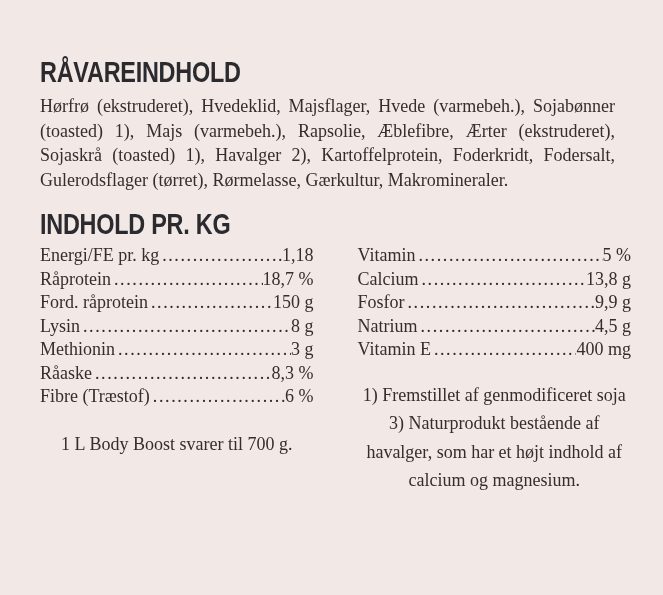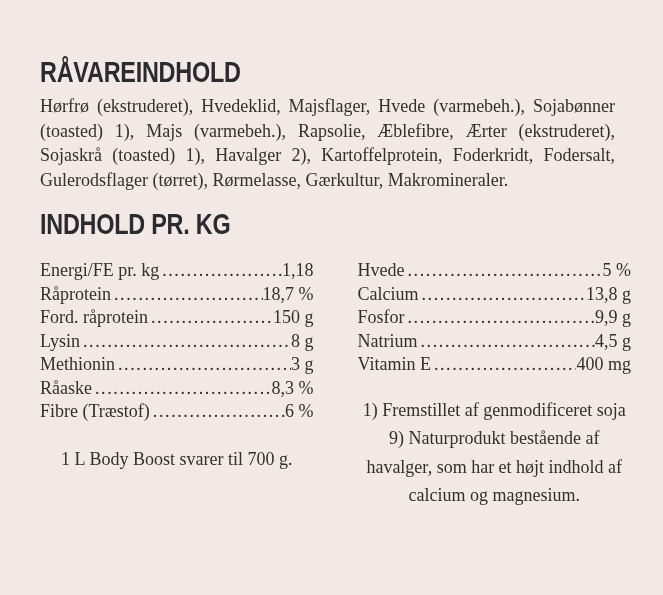--- a/index.html
+++ b/index.html
@@ -37,21 +37,21 @@
     margin: 7px 16px 0 0;
     line-height: 24.6px;
     text-align: justify;
   }
   .nutrition-heading {
     margin-top: 17px;
   }
   .columns {
     display: flex;
     gap: 44px;
-    margin-top: 20px;
+    margin-top: 5px;
   }
   .col {
     flex: 1 1 0;
     min-width: 0;
   }
   .row {
     display: flex;
     align-items: baseline;
     line-height: 23.5px;
   }
@@ -144,21 +144,21 @@
             </div>
 
           </div>
         <p class="volume-note">1 L Body Boost svarer til 700 g.</p>
       </div>
 
       <div class="col">
         <div class="rows">
 
             <div class="row">
-              <span class="label">Hvede</span>
+              <span class="label">Vitamin</span>
               <span class="dots"></span>
               <span class="value">5 %</span>
             </div>
 
             <div class="row">
               <span class="label">Calcium</span>
               <span class="dots"></span>
               <span class="value">13,8 g</span>
             </div>
 
@@ -178,20 +178,20 @@
             <div class="row">
               <span class="label">Vitamin E</span>
               <span class="dots"></span>
               <span class="value">400 mg</span>
             </div>
           </div>
         <div class="footnotes">
 
             <p class="footnote">1) Fremstillet af genmodificeret soja</p>
 
-            <p class="footnote">9) Naturprodukt bestående af havalger, som har et højt indhold af calcium og magnesium.</p>
+            <p class="footnote">3) Naturprodukt bestående af havalger, som har et højt indhold af calcium og magnesium.</p>
           </div>
       </div>
 
     </div>
   </section>
 
 </div>
 
 </body></html>

